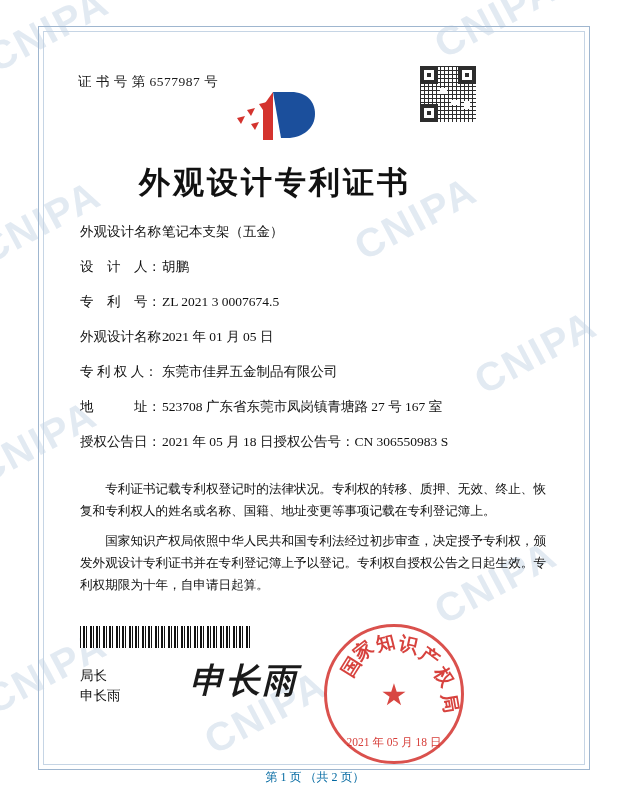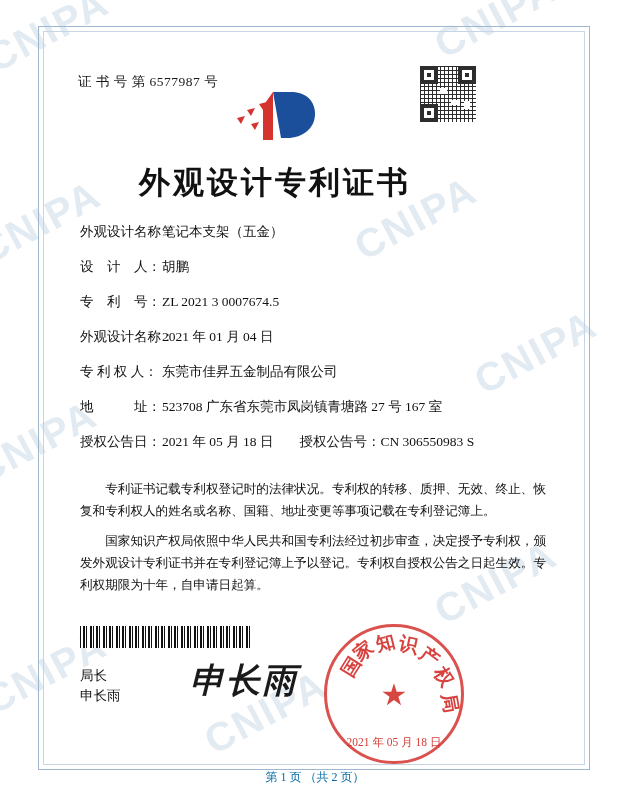--- a/index.html
+++ b/index.html
@@ -141,21 +141,20 @@
   .field .lbl {
     display: inline-block;
     width: 82px;
     letter-spacing: 0;
   }
   .field .val {
     display: inline-block;
   }
   .field.two .val2-lbl {
     display: inline-block;
-    margin-left: 26px;
   }
 
   .paras {
     position: absolute;
     left: 42px;
     top: 452px;
     width: 466px;
     font-size: 12.6px;
     line-height: 22px;
     color: #111;
@@ -307,21 +306,21 @@
       <div class="field">
         <span class="lbl">外观设计名称：</span><span class="val">笔记本支架（五金）</span>
       </div>
       <div class="field">
         <span class="lbl">设　计　人：</span><span class="val">胡鹏</span>
       </div>
       <div class="field">
         <span class="lbl">专　利　号：</span><span class="val">ZL 2021 3 0007674.5</span>
       </div>
       <div class="field">
-        <span class="lbl">外观设计名称：</span><span class="val">2021 年 01 月 04 日</span>
+        <span class="lbl">外观设计名称：</span><span class="val">2021 年 01 月 05 日</span>
       </div>
       <div class="field">
         <span class="lbl">专 利 权 人：</span><span class="val">东莞市佳昇五金制品有限公司</span>
       </div>
       <div class="field">
         <span class="lbl">地　　　址：</span><span class="val">523708 广东省东莞市凤岗镇青塘路 27 号 167 室</span>
       </div>
       <div class="field two">
         <span class="lbl">授权公告日：</span><span class="val">2021 年 05 月 18 日</span><span class="val2-lbl">授权公告号：</span><span class="val">CN 306550983 S</span>
       </div>

